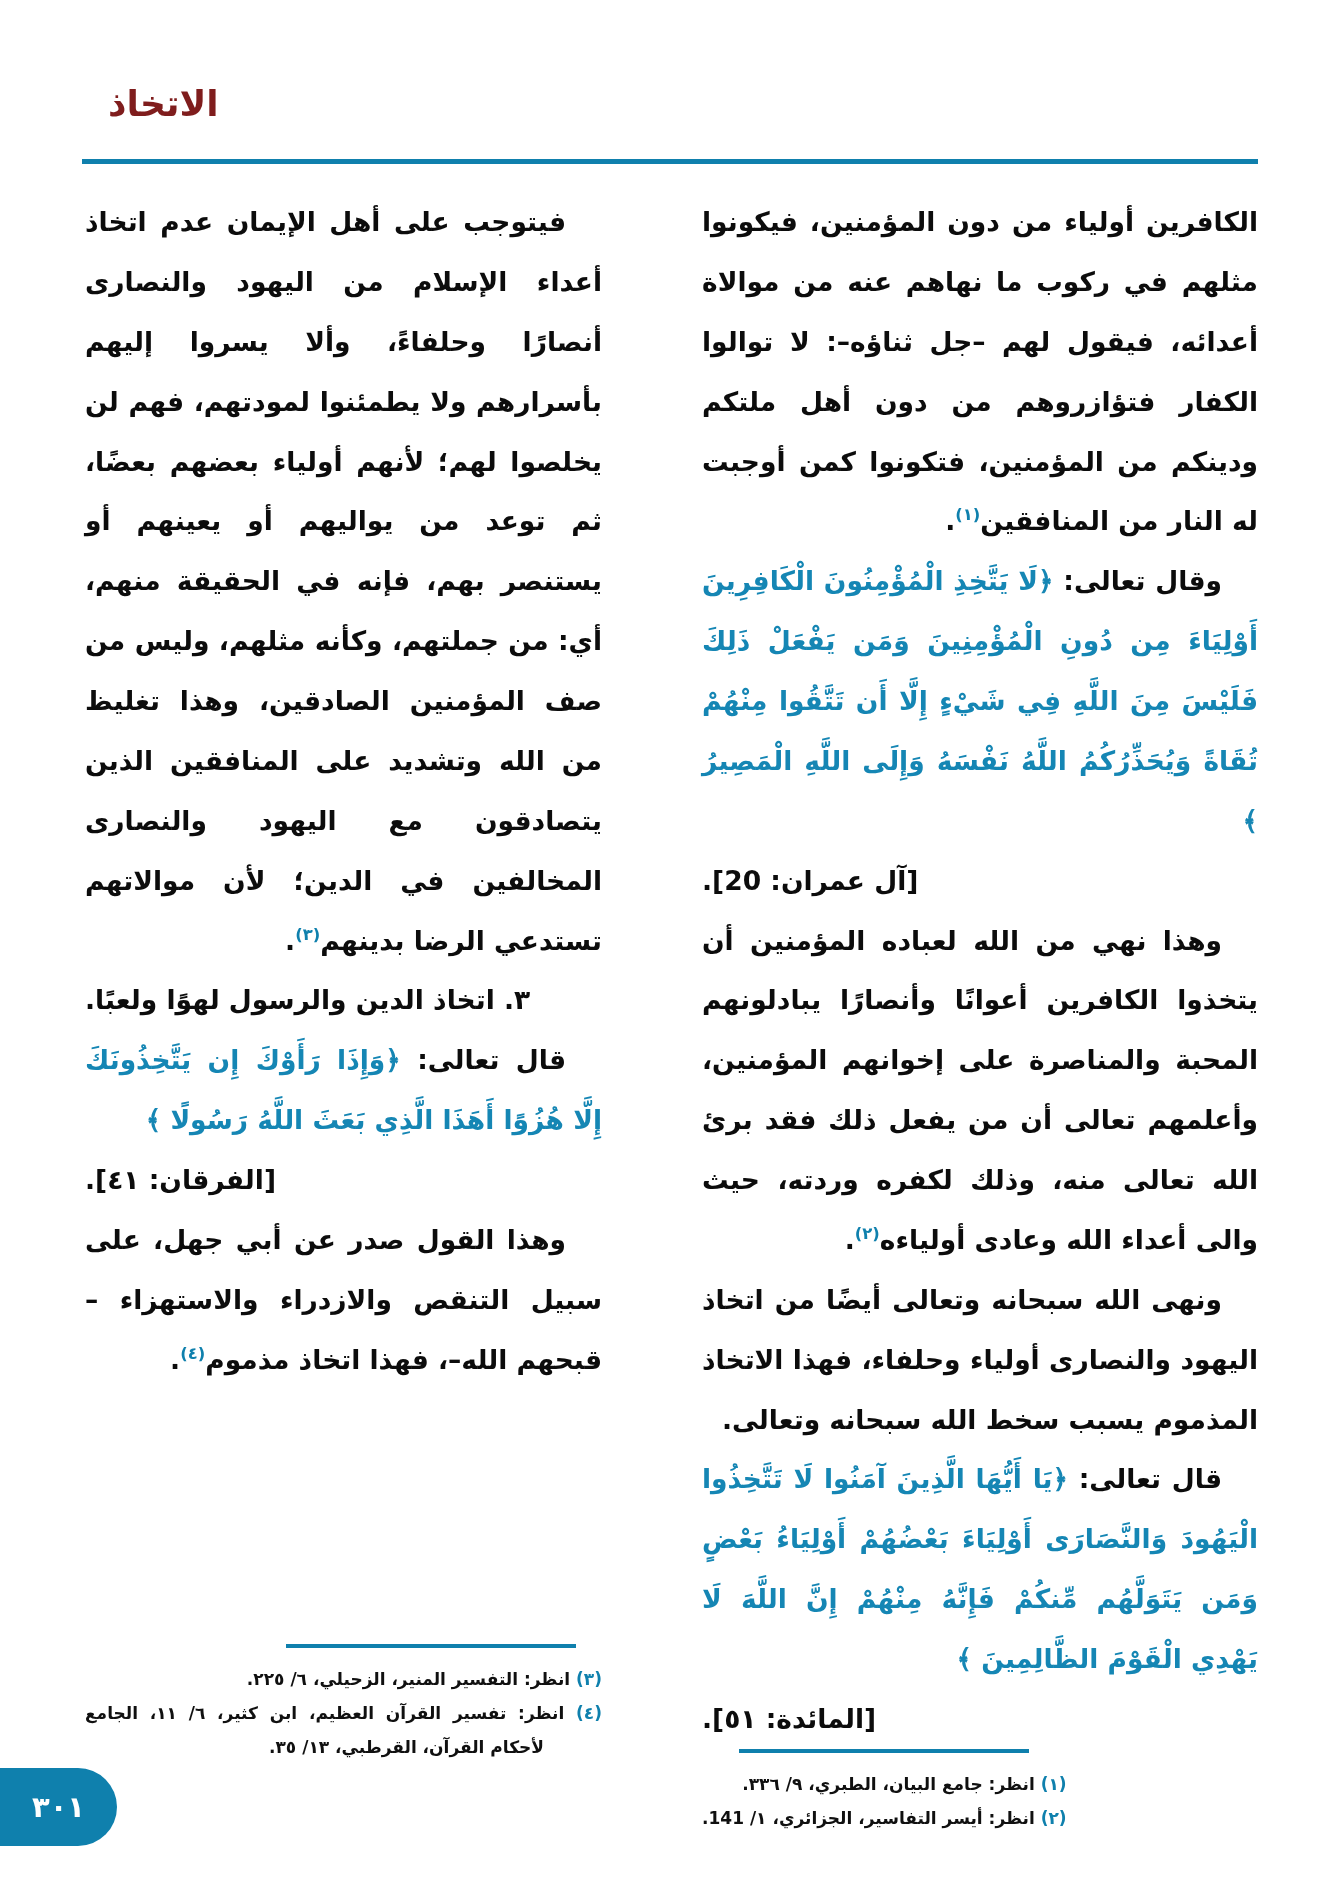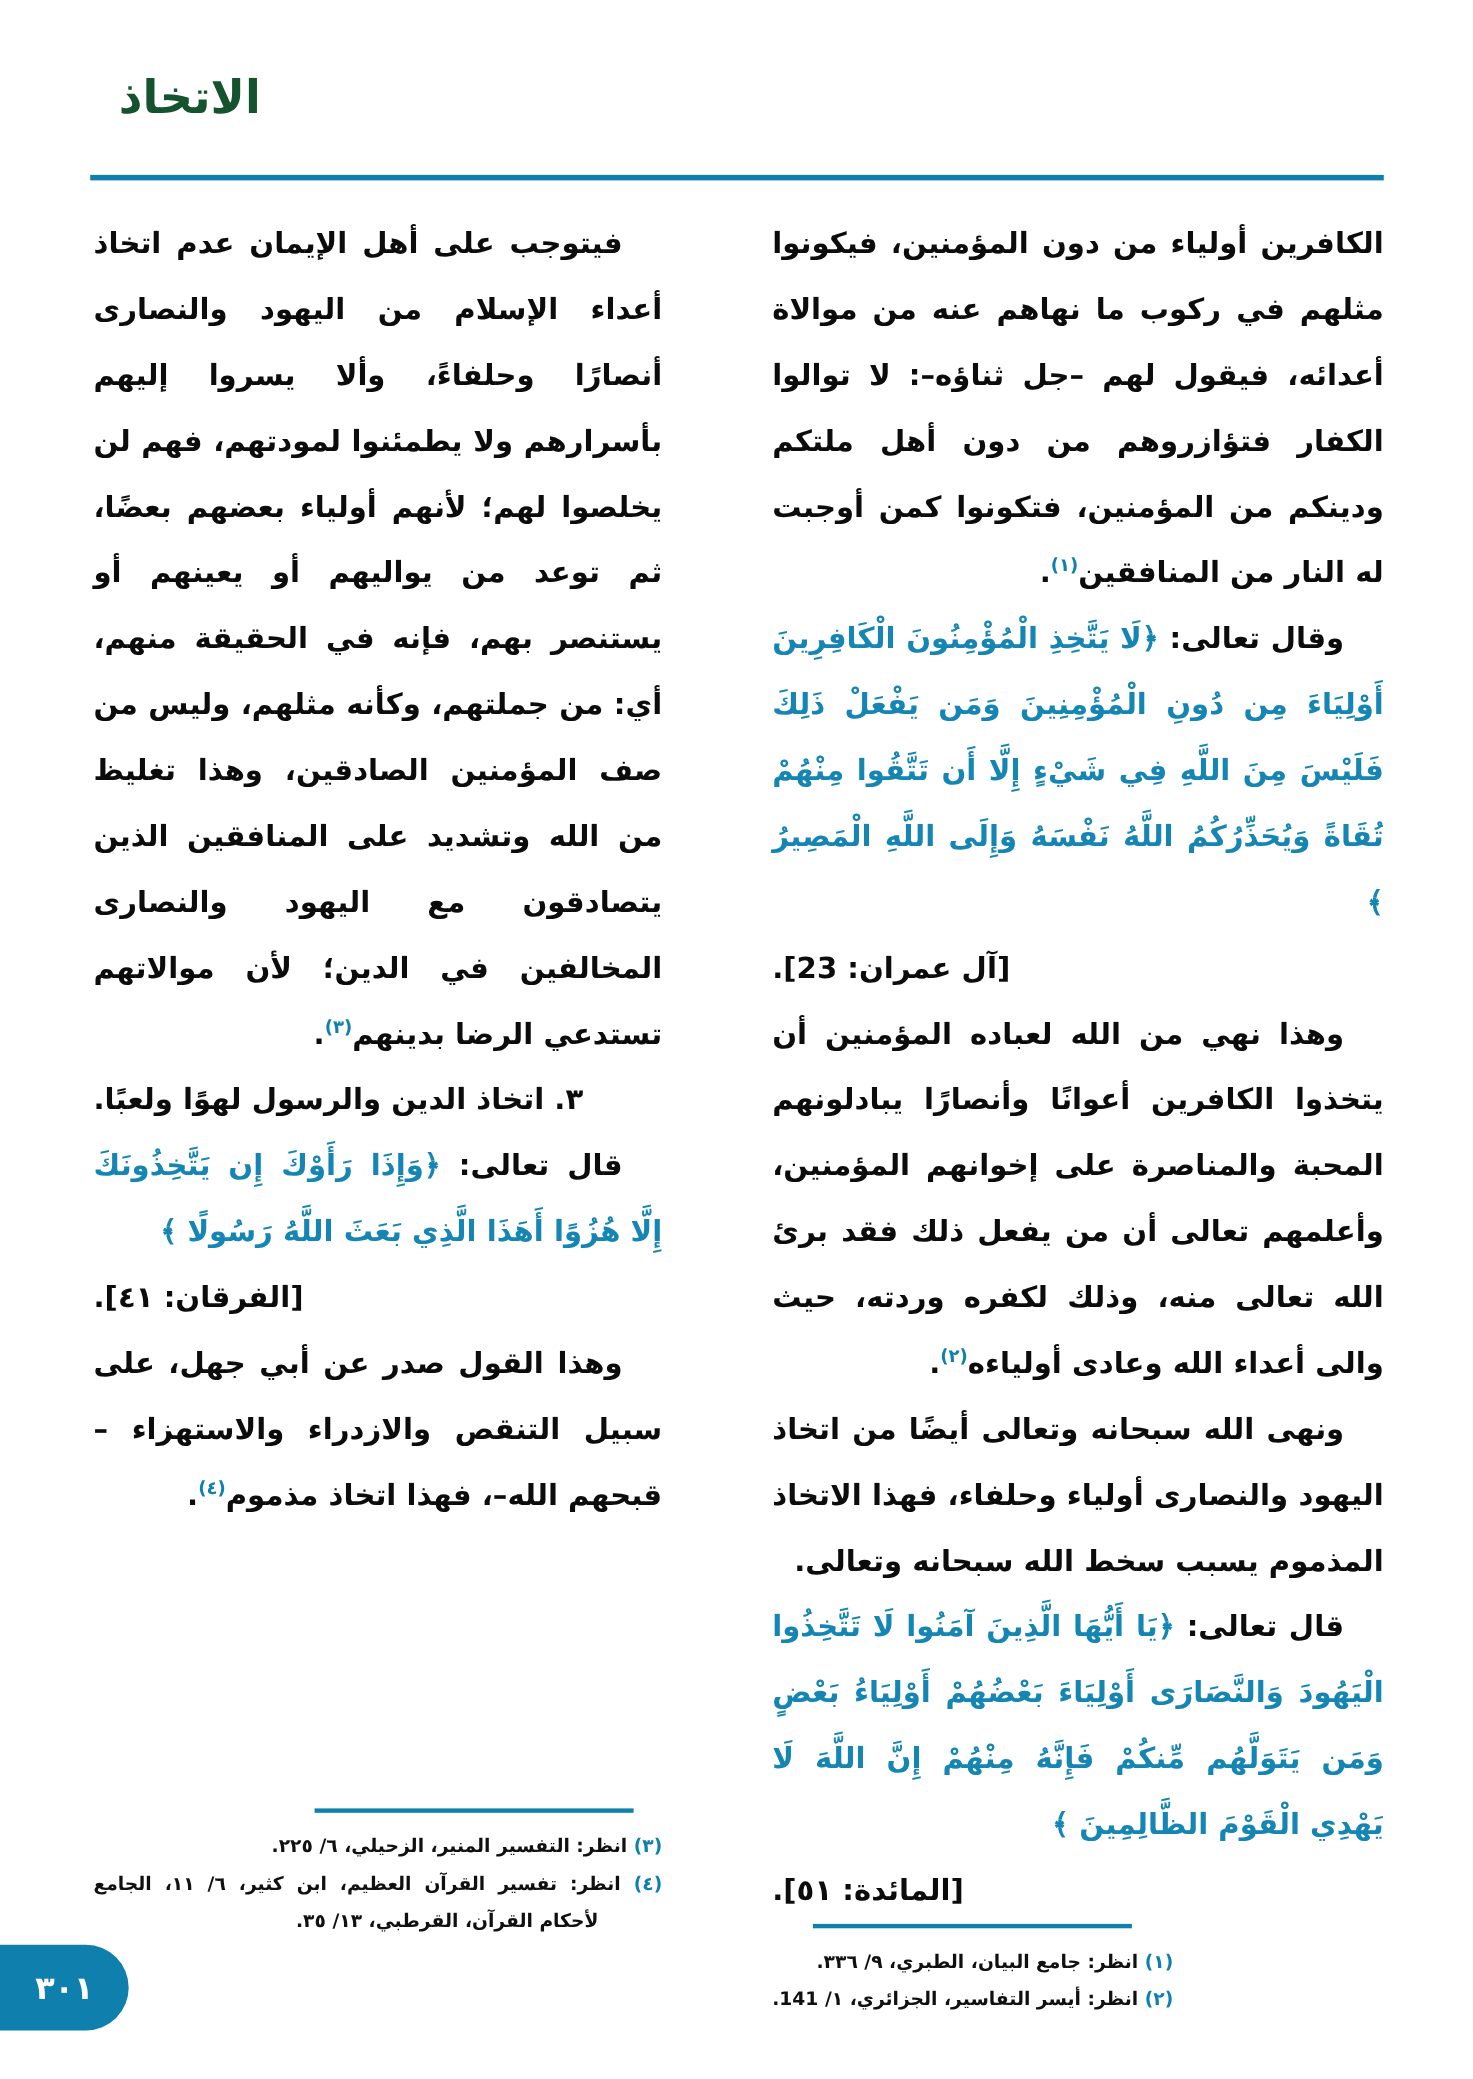--- a/index.html
+++ b/index.html
@@ -6,22 +6,22 @@
   .page{
     position:relative;
     width:1339px;height:1890px;
     background:#ffffff;
     font-family:"DejaVu Sans",sans-serif;
     direction:rtl;
     overflow:hidden;
     margin:0 auto;
   }
   .header-title{
-    position:absolute;top:64px;left:108px;
-    font-size:42px;font-weight:bold;color:#14532d;
+    position:absolute;top:82px;left:108px;
+    font-size:36px;font-weight:bold;color:#7f1d1d;
     line-height:1.2;
   }
   .header-rule{
     position:absolute;top:159px;left:82px;
     width:1176px;height:5px;background:#0f80ad;
   }
   .columns{
     position:absolute;top:192px;right:81px;
     width:1173px;height:1572px;
     display:flex;gap:100px;
@@ -89,21 +89,21 @@
 
   <div class="header-title">الاتخاذ</div>
   <div class="header-rule"></div>
 
   <div class="columns">
 
     <div class="col col-first">
       <p class="para"><span>الكافرين أولياء من دون المؤمنين، فيكونوا مثلهم في ركوب ما نهاهم عنه من موالاة أعدائه، فيقول لهم –جل ثناؤه–: لا توالوا الكفار فتؤازروهم من دون أهل ملتكم ودينكم من المؤمنين، فتكونوا كمن أوجبت له النار من المنافقين</span><sup class="fnmark">(١)</sup><span>.</span></p>
 
       <p class="para indent"><span>وقال تعالى: </span><span class="verse">﴿لَا يَتَّخِذِ الْمُؤْمِنُونَ الْكَافِرِينَ أَوْلِيَاءَ مِن دُونِ الْمُؤْمِنِينَ وَمَن يَفْعَلْ ذَلِكَ فَلَيْسَ مِنَ اللَّهِ فِي شَيْءٍ إِلَّا أَن تَتَّقُوا مِنْهُمْ تُقَاةً وَيُحَذِّرُكُمُ اللَّهُ نَفْسَهُ وَإِلَى اللَّهِ الْمَصِيرُ ﴾</span></p>
-      <p class="ref-line ref-center">[آل عمران: 23].</p>
+      <p class="ref-line ref-center">[آل عمران: 20].</p>
 
       <p class="para indent"><span>وهذا نهي من الله لعباده المؤمنين أن يتخذوا الكافرين أعوانًا وأنصارًا يبادلونهم المحبة والمناصرة على إخوانهم المؤمنين، وأعلمهم تعالى أن من يفعل ذلك فقد برئ الله تعالى منه، وذلك لكفره وردته، حيث والى أعداء الله وعادى أولياءه</span><sup class="fnmark">(٢)</sup><span>.</span></p>
 
       <p class="para indent">ونهى الله سبحانه وتعالى أيضًا من اتخاذ اليهود والنصارى أولياء وحلفاء، فهذا الاتخاذ المذموم يسبب سخط الله سبحانه وتعالى.</p>
 
       <p class="para indent"><span>قال تعالى: </span><span class="verse">﴿يَا أَيُّهَا الَّذِينَ آمَنُوا لَا تَتَّخِذُوا الْيَهُودَ وَالنَّصَارَى أَوْلِيَاءَ بَعْضُهُمْ أَوْلِيَاءُ بَعْضٍ وَمَن يَتَوَلَّهُم مِّنكُمْ فَإِنَّهُ مِنْهُمْ إِنَّ اللَّهَ لَا يَهْدِي الْقَوْمَ الظَّالِمِينَ ﴾</span></p>
       <p class="ref-line ref-center">[المائدة: ٥١].</p>
 
       <div class="fnblock">
         <div class="fnrule fnrule-center"></div>

